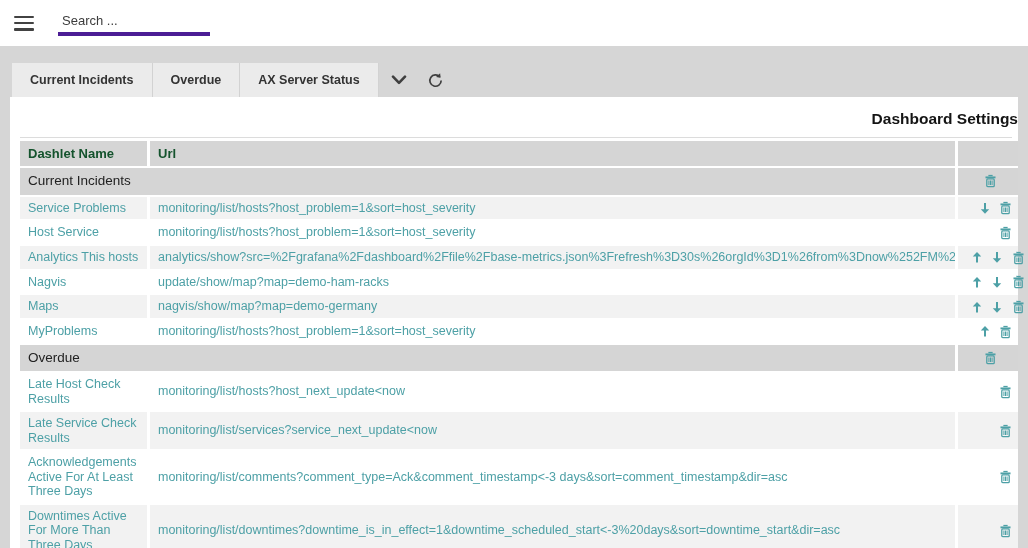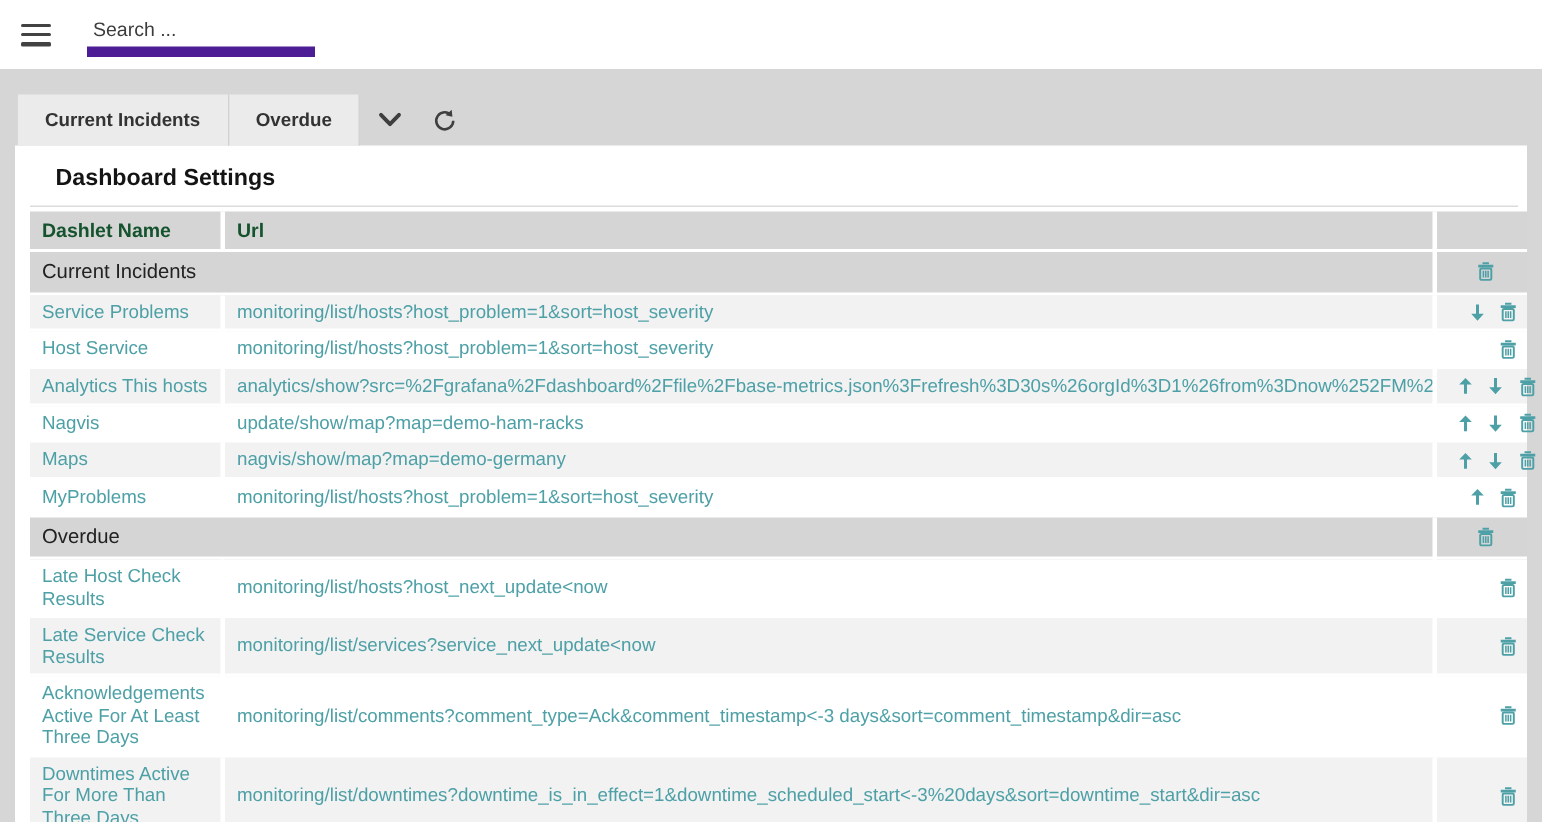--- a/index.html
+++ b/index.html
@@ -11,35 +11,35 @@
   }
   *{box-sizing:border-box;margin:0;padding:0;}
   html,body{width:1028px;height:548px;overflow:hidden;}
   body{font-family:"Liberation Sans","DejaVu Sans",sans-serif;background:var(--page-bg);}
 
   
   .topbar{height:46px;background:#fff;display:flex;align-items:center;padding-left:14px;}
   .hamburger{width:20px;height:15px;display:flex;flex-direction:column;justify-content:space-between;cursor:pointer;}
   .hamburger span{display:block;height:2.6px;background:#424242;border-radius:1px;}
   .search-wrap{margin-left:24px;}
-  .search-wrap input{width:152px;border:none;border-bottom:7px solid #4c1d95;background:transparent;
+  .search-wrap input{width:152px;border:none;border-bottom:4px solid #4c1d95;background:transparent;
     font-family:inherit;font-size:13px;color:#c2410c;padding:3px 4px 4px 4px;outline:none;}
   .search-wrap input::placeholder{color:#3c3c3c;opacity:1;}
 
   
   .tabbar{display:flex;align-items:center;margin:17px 0 0 12px;height:34px;}
   .tab{background:var(--strip-bg);height:34px;line-height:34px;padding:0 18px;font-size:12.5px;
     font-weight:bold;color:#333;border-right:1px solid #d2d2d2;cursor:pointer;white-space:nowrap;}
   .tab:last-of-type{border-right:none;}
   .tab-extra{display:flex;align-items:center;margin-left:10px;gap:16px;}
   .icon-btn{background:none;border:none;padding:2px;cursor:pointer;display:flex;align-items:center;}
 
   
   .panel{margin:0 10px;background:#fff;height:451px;padding:13px 0 0 10px;}
-  .page-title{font-size:15.5px;font-weight:bold;color:#141414;margin-left:17px;}
+  .page-title{font-size:15.5px;font-weight:bold;color:#141414;margin-left:17px;text-align:right;}
   .title-rule{border:none;border-top:1px solid #dcdcdc;margin:9px 6px 3px 0;}
 
   
   table{width:100%;border-collapse:separate;border-spacing:0;table-layout:fixed;}
   col.c-name{width:130px;} col.c-act{width:60px;}
   th{background:var(--cellhead);text-align:left;font-size:13px;font-weight:bold;color:#14532d;
      padding:5px 8px;border-bottom:2px solid #fff;}
   th.sep,td.sep{border-right:3px solid #fff;}
   td{padding:4px 8px;font-size:12.5px;line-height:14.5px;vertical-align:middle;border-bottom:2px solid #fff;}
   tr.section td{background:var(--cellhead);font-size:13.5px;color:#222;padding:6px 8px;}
@@ -88,20 +88,21 @@
       <span></span>
     </div>
   <div class="search-wrap">
     <input type="text" placeholder="Search ..." style="">
   </div>
 </div>
 
 <div class="tabbar">
   <div class="tab">Current Incidents</div>
   <div class="tab">Overdue</div>
+  <div class="tab">AX Server Status</div>
   <div class="tab-extra">
     <button class="icon-btn">
       <svg width="16" height="10">
           <use href="#i-chevron"></use>
         </svg>
     </button>
     <button class="icon-btn">
       <svg width="17" height="17">
           <use href="#i-refresh"></use>
         </svg>

